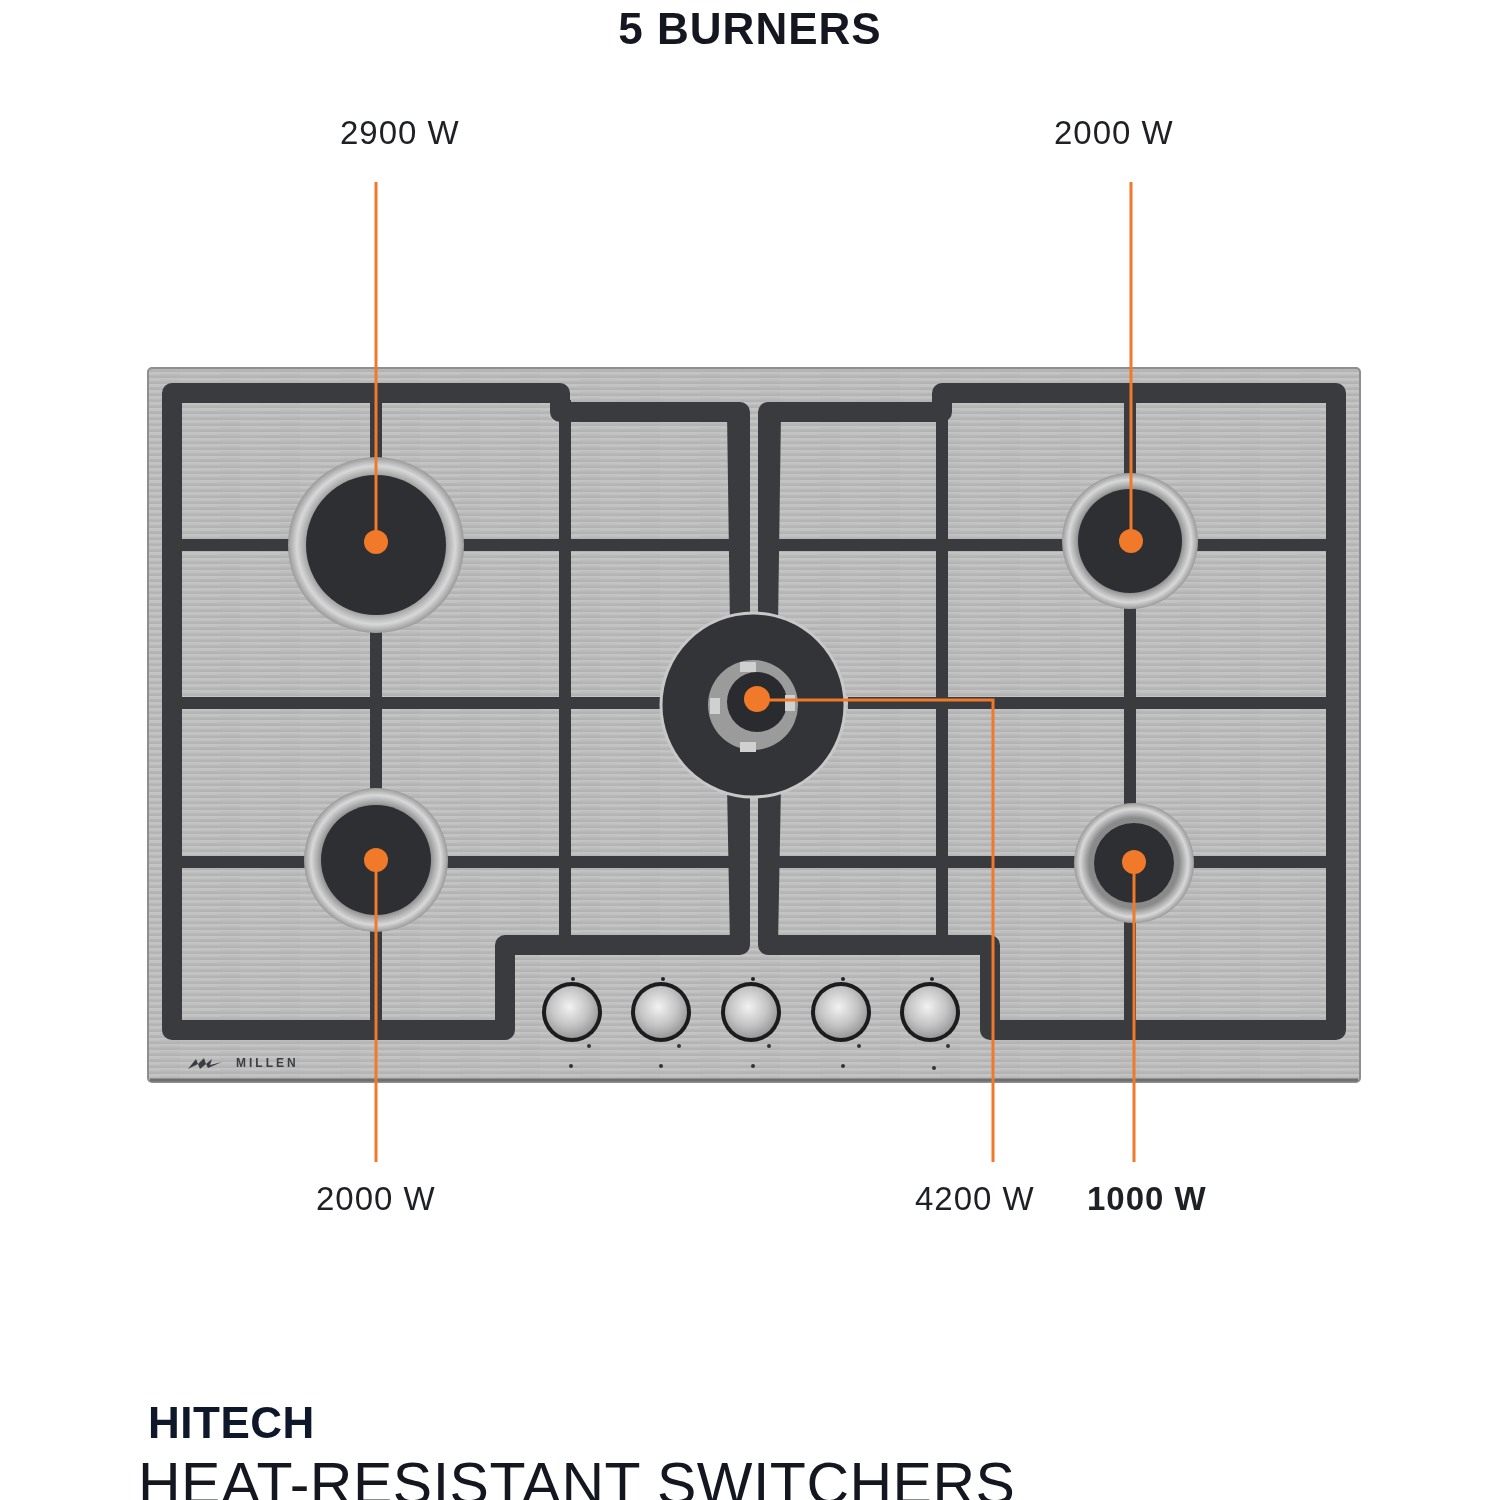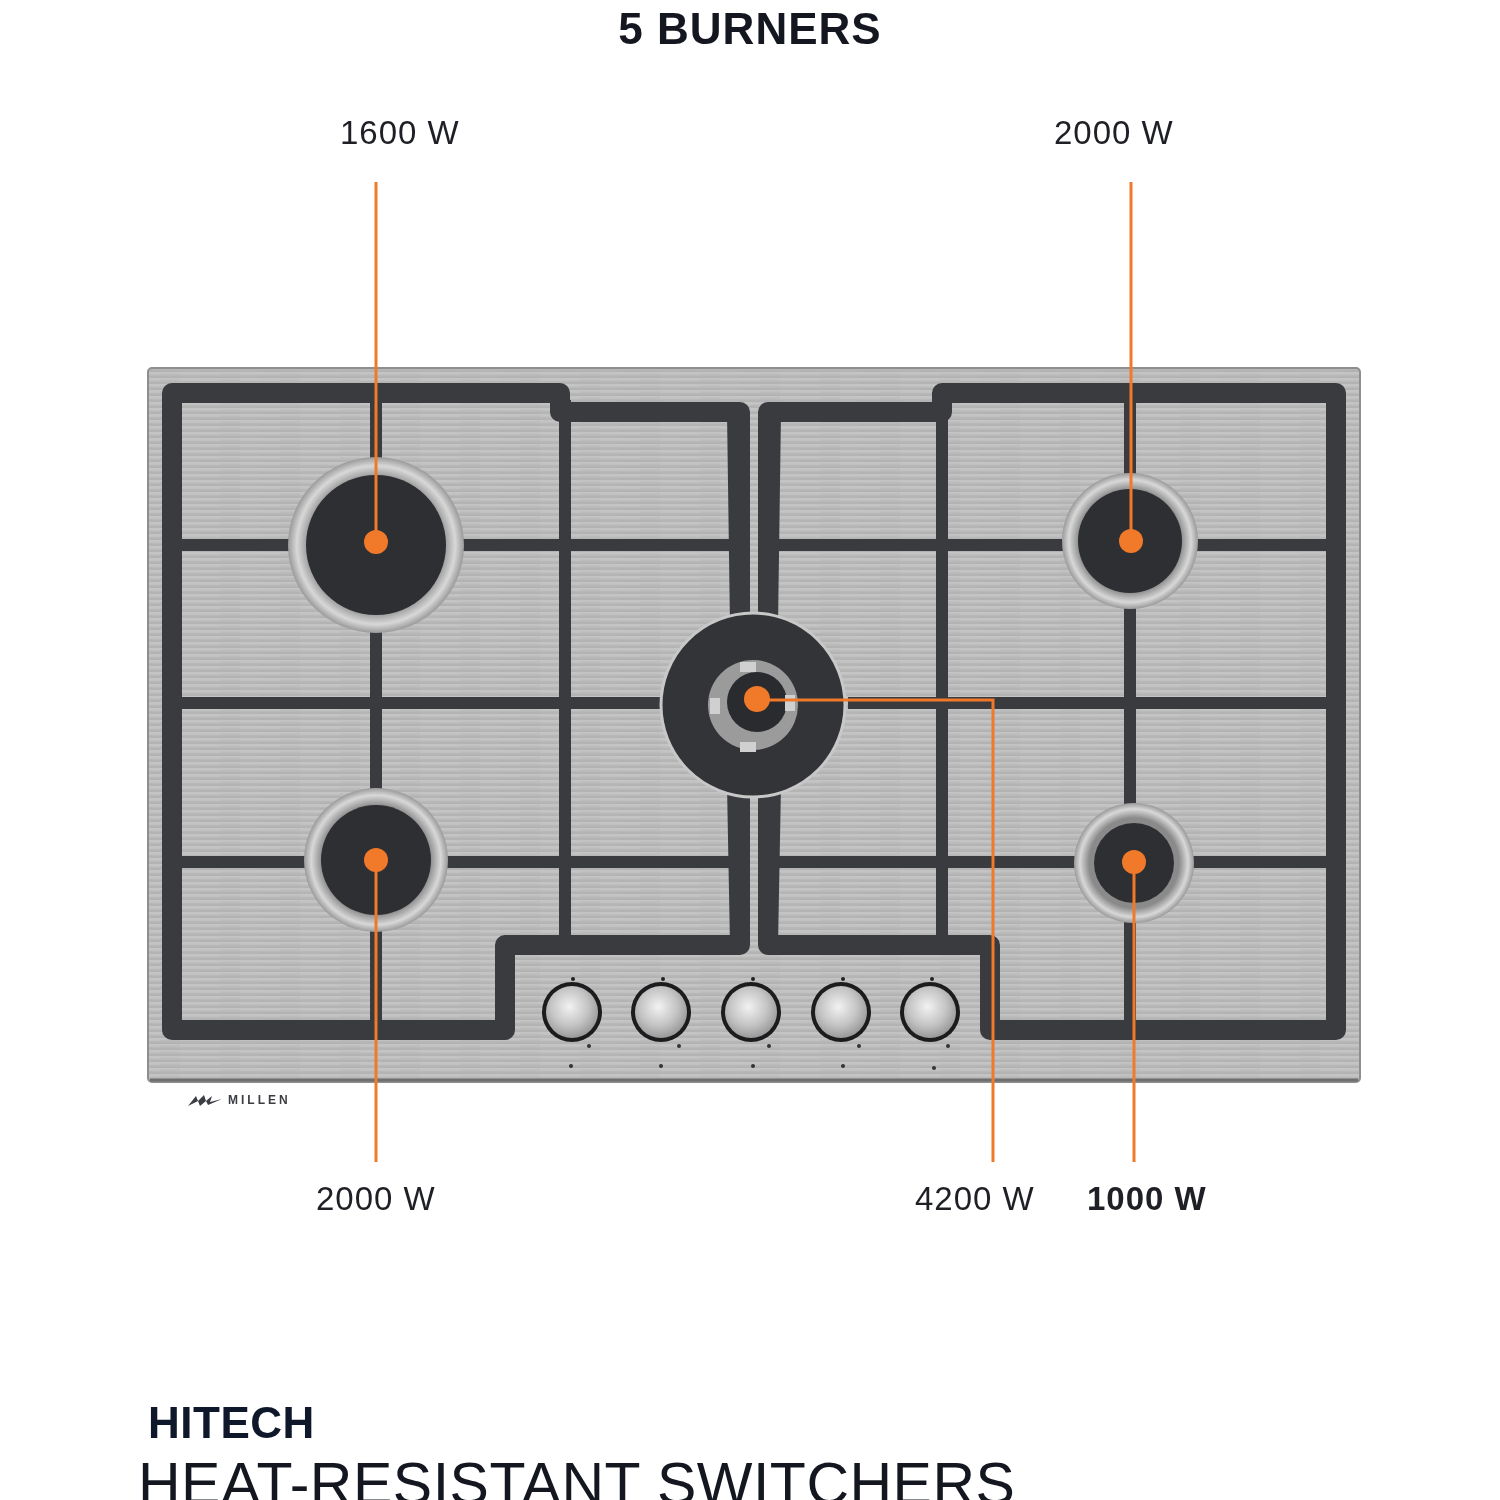--- a/index.html
+++ b/index.html
@@ -6,29 +6,29 @@
   body { width: 1500px; height: 1500px; position: relative; overflow: hidden;
          font-family: "Liberation Sans", "DejaVu Sans", sans-serif; color: #16181f; }
   .title { position: absolute; left: 0; width: 1500px; top: 4px; text-align: center;
            font-size: 44px; font-weight: 700; letter-spacing: 1px; color: #141720; }
   .wlabel { position: absolute; font-size: 33px; color: #1e2026; letter-spacing: 1px; white-space: nowrap; }
   .hob-svg { position: absolute; left: 0; top: 0; width: 1500px; height: 1500px; }
   .footer-title { position: absolute; left: 148px; top: 1398px; font-size: 44px; font-weight: 700;
                   color: #0f172a; letter-spacing: 0.5px; }
   .footer-sub { position: absolute; left: 138px; top: 1450px; font-size: 59px; font-weight: 400;
                 color: #141720; letter-spacing: 0.5px; }
-  .brand { position: absolute; left: 188px; top: 1056px; display: flex; align-items: flex-end; gap: 6px; margin-top: 37px; }
+  .brand { position: absolute; left: 188px; top: 1056px; display: flex; align-items: flex-end; gap: 14px; }
   .brand-text { font-size: 12px; font-weight: 700; letter-spacing: 3px; color: #3b3d42; }
 </style>
 </head>
 <body>
 
 <div class="title">5 BURNERS</div>
 
-<div class="wlabel" style="left:340px; top:114px;">1600 W</div>
+<div class="wlabel" style="left:340px; top:114px;">2900 W</div>
 <div class="wlabel" style="left:1054px; top:114px;">2000 W</div>
 <div class="wlabel" style="left:316px; top:1180px;">2000 W</div>
 <div class="wlabel" style="left:915px; top:1180px;text-align:right;">4200 W</div>
 <div class="wlabel" style="left:1087px; top:1180px;font-weight:bold;">1000 W</div>
 
 <svg class="hob-svg" viewBox="0 0 1500 1500" xmlns="http://www.w3.org/2000/svg">
   <defs>
     <linearGradient id="steel" x1="0" y1="0" x2="0" y2="1">
       <stop offset="0" stop-color="#c6c6c6"></stop>
       <stop offset="0.5" stop-color="#b9b9b9"></stop>

